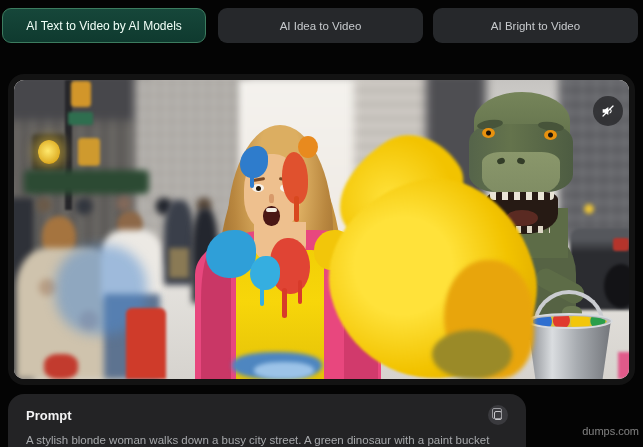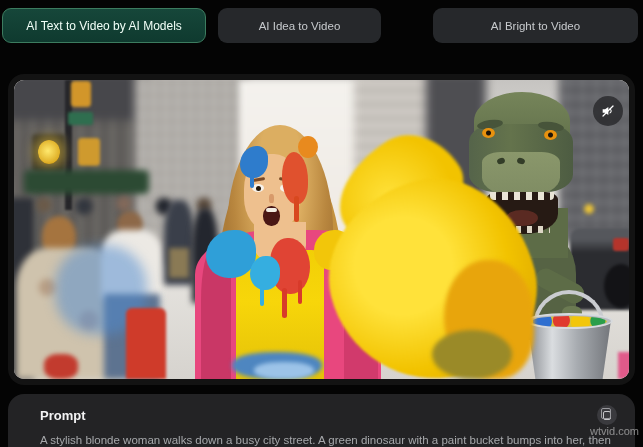--- a/index.html
+++ b/index.html
@@ -16,21 +16,21 @@
     display:flex; align-items:center; justify-content:center;
     border-radius:9px; font-size:11.5px; color:#c7cacd;
     background:#26282b; cursor:pointer;
   }
   .tab.active {
     background:linear-gradient(180deg,#16473a,#0f3a2f);
     border:1px solid #3c7c5f;
     color:#f2fff8; font-weight:normal; font-size:12px;
   }
   #tab1 { left:2px;   width:204px; }
-  #tab2 { left:218px; width:163px; }
+  #tab2 { left:218px; width:205px; }
   #tab3 { left:433px; width:205px; }
 
   
   #video-frame {
     position:absolute; left:8px; top:74px; width:627px; height:311px;
     background:#131313; border-radius:16px; padding:6px;
   }
   #scene {
     position:relative; width:615px; height:299px;
     border-radius:10px; overflow:hidden; background:#dcdad6;
@@ -172,22 +172,22 @@
   .splash-blue-bottom2 { left:240px; top:282px; width:60px; height:17px; background:#9cc3e8; border-radius:45%; filter:blur(2px); }
   .pink-edge-right { left:604px; top:272px; width:14px; height:27px; background:#e05a8a; filter:blur(1.5px); }
 
   
   .mute-btn { right:6px; top:16px; width:30px; height:30px; border-radius:50%;
       background:rgba(32,32,34,.72); display:flex; align-items:center; justify-content:center;
       cursor:pointer; z-index:40; }
 
   
   #prompt-panel {
-    position:absolute; left:8px; top:394px; width:627px; height:53px;
-    background:#232325; border-radius:16px 16px 0 0; padding:11px 18px 0 32px;
+    position:absolute; left:8px; top:394px; width:518px; height:53px;
+    background:#232325; border-radius:16px 16px 0 0; padding:11px 18px 0 18px;
     overflow:hidden;
   }
   .prompt-head { display:flex; align-items:center; justify-content:space-between; }
   .prompt-title { font-size:13px; font-weight:bold; color:#f3f3f4; }
   .copy-btn { width:20px; height:20px; border-radius:50%; background:#3a3a3e;
       display:flex; align-items:center; justify-content:center; cursor:pointer; }
   .copy-glyph { position:relative; width:8px; height:9px; border:1.2px solid #c7c7cb; border-radius:2px; background:#3a3a3e; }
   .copy-glyph::before { content:""; position:absolute; left:-3.5px; top:-3.5px; width:8px; height:9px; border:1.2px solid #9a9a9e; border-radius:2px; }
   .prompt-text { margin-top:7px; font-size:11.5px; line-height:16.5px; color:#a6a8ab; }
 
@@ -326,13 +326,13 @@
 <div id="prompt-panel">
   <div class="prompt-head">
     <span class="prompt-title">Prompt</span>
     <div class="copy-btn">
       <span class="copy-glyph"></span>
     </div>
   </div>
   <div class="prompt-text">A stylish blonde woman walks down a busy city street. A green dinosaur with a paint bucket bumps into her, then dumps the paint over her and walks away. She stands shocked. Bright daylight, vivid colors, cinematic and humorous style, handheld camera with medium and close-up shots.</div>
 </div>
 
-<div class="watermark">wtvid.com</div>
+<div class="watermark">dumps.com</div>
 
 </body></html>

